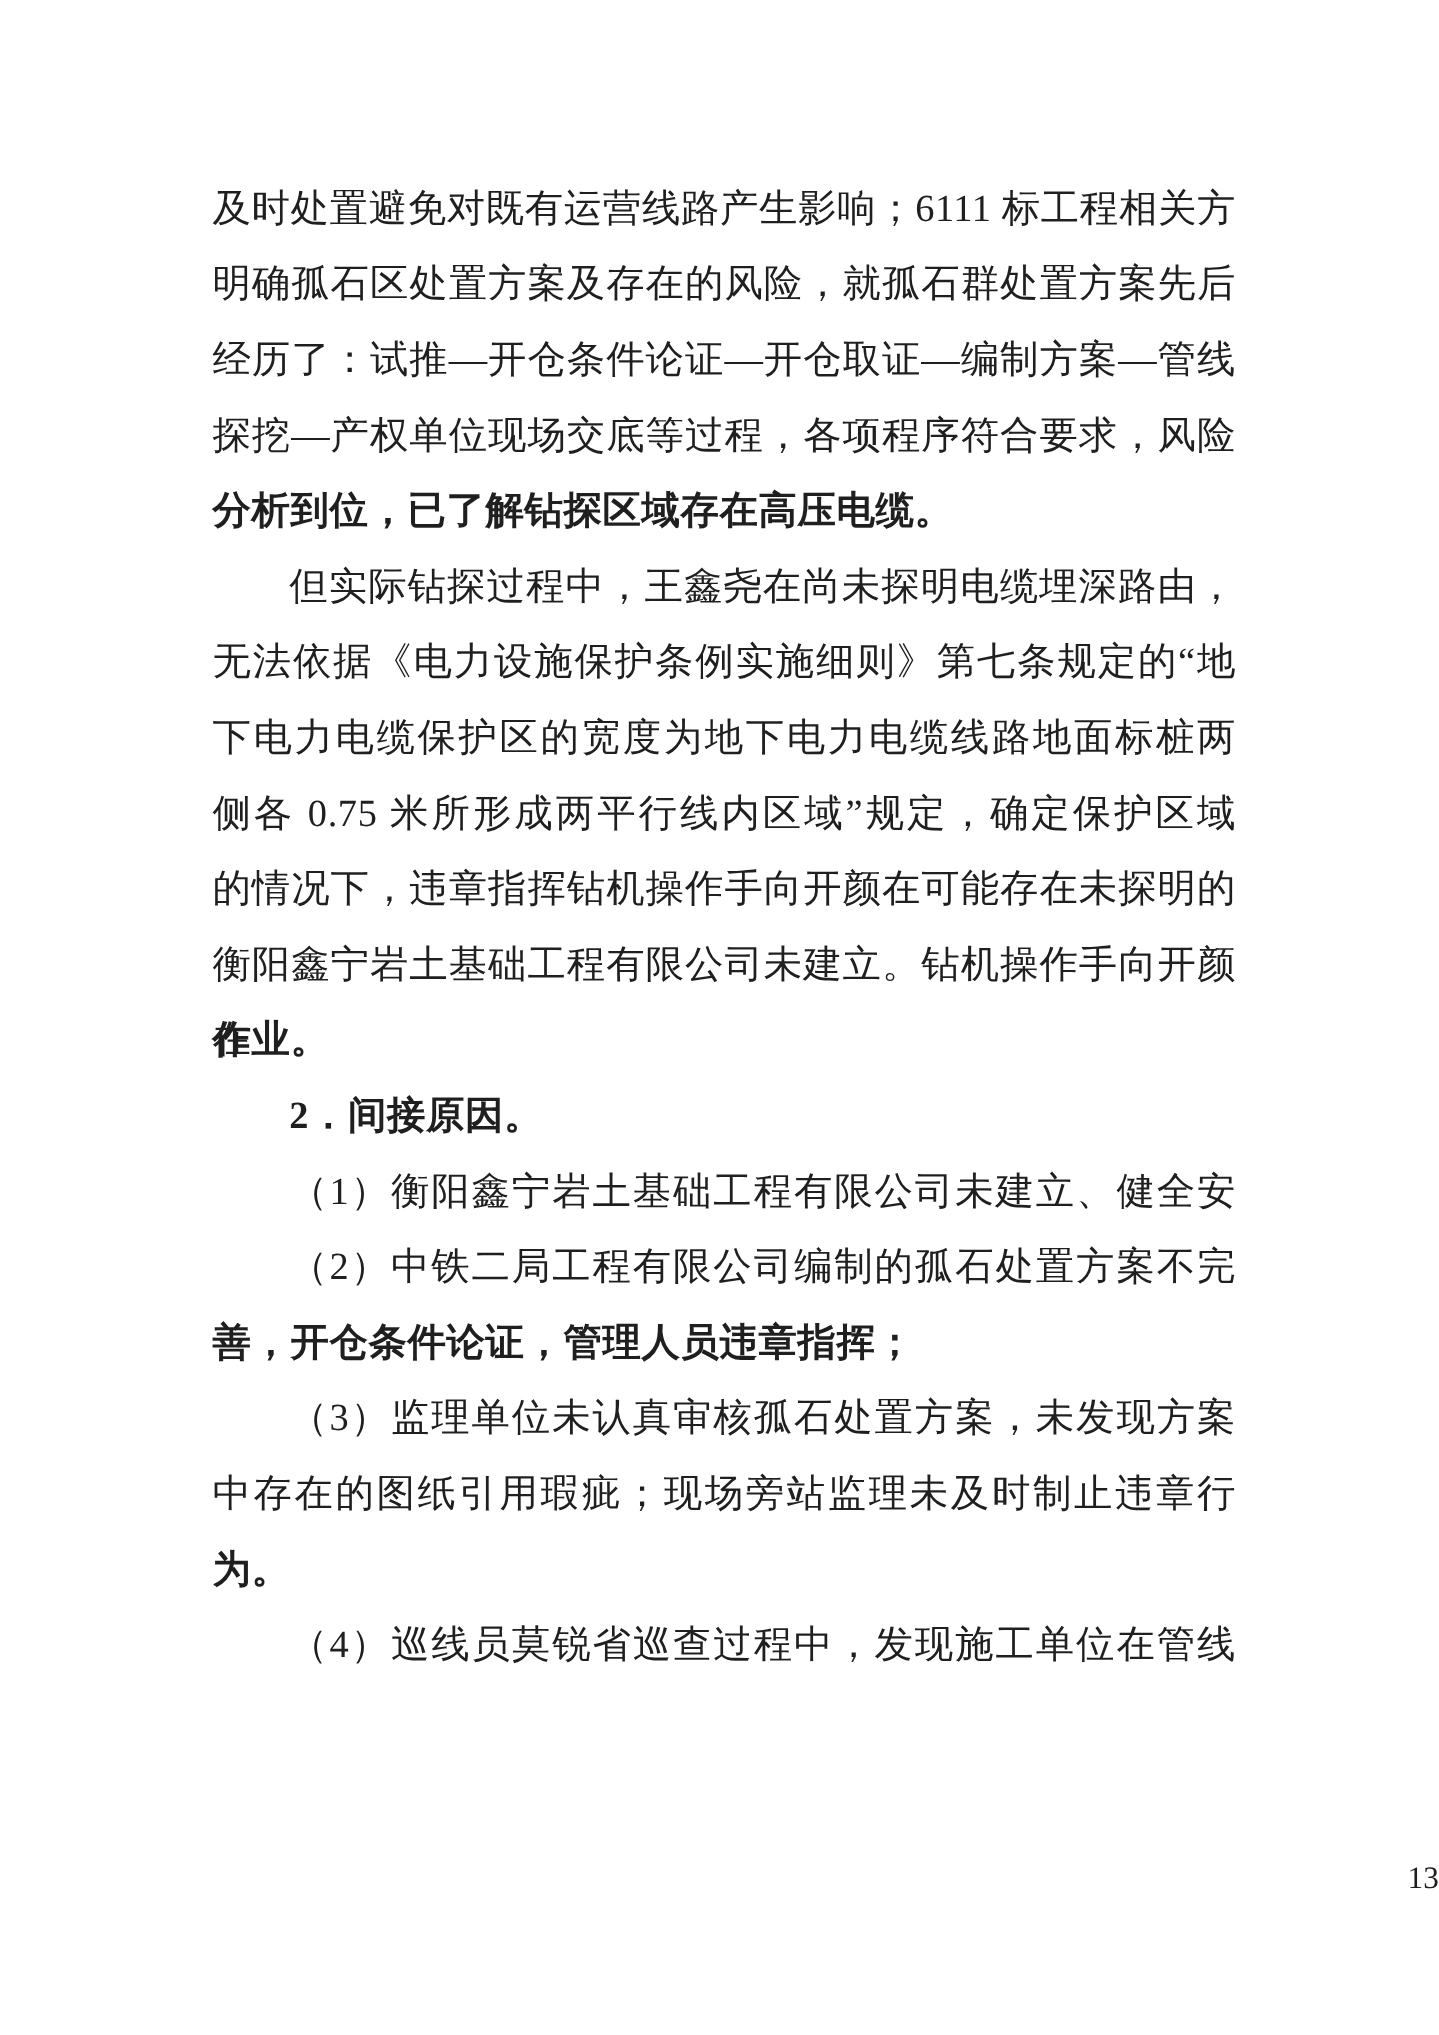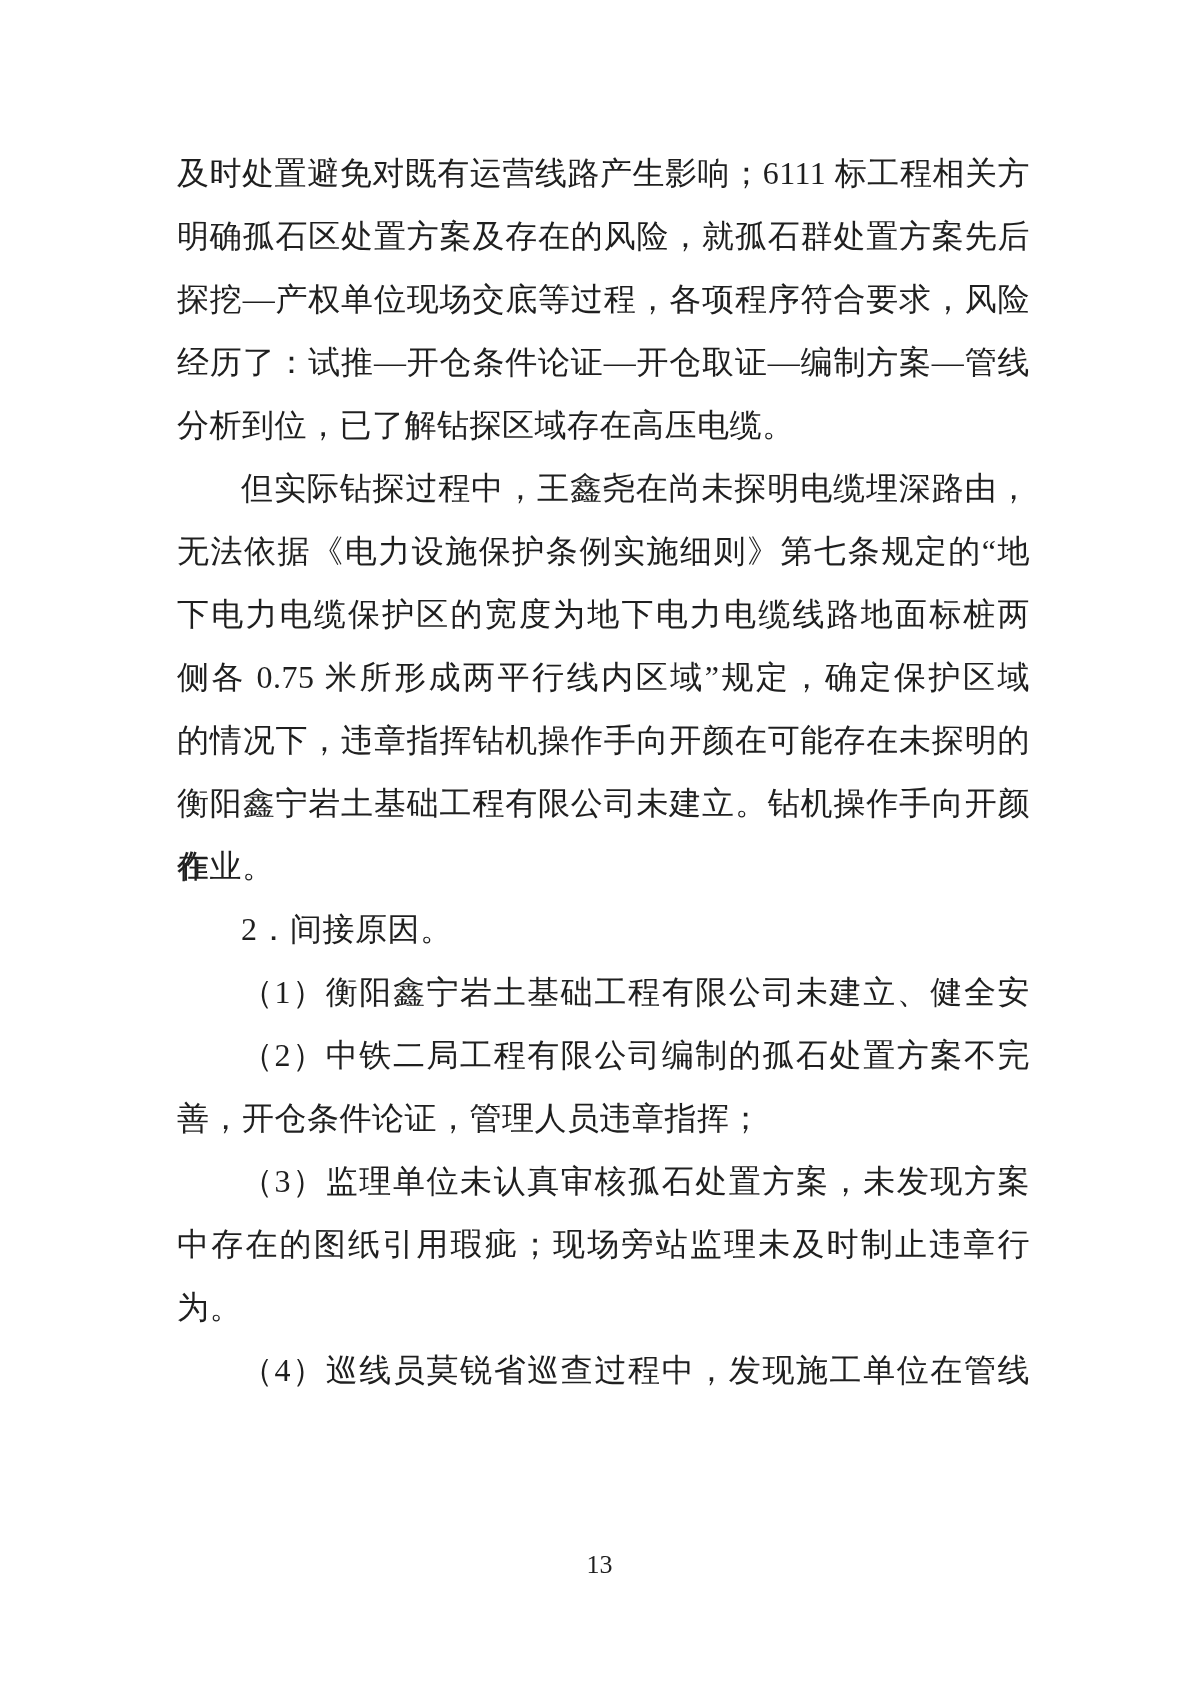--- a/index.html
+++ b/index.html
@@ -32,45 +32,46 @@
   }
   
   .jl {
     text-align: justify;
     text-align-last: justify;
     white-space: normal;
   }
   
   .ll {
     text-align: left;
+    font-weight: bold;
   }
   
   .ind {
     text-indent: 64px;
   }
   .page-number {
     position: absolute;
     top: 1545px;
     left: 0;
     width: 100%;
-    text-align: center;
+    text-align: right;
     font-size: 26px;
     line-height: 40px;
     color: #1f1f1f;
   }
 </style>
 </head>
 <body>
 
 <div class="page">
   <div class="text-block">
     <div class="line jl">及时处置避免对既有运营线路产生影响；6111 标工程相关方</div>
     <div class="line jl">明确孤石区处置方案及存在的风险，就孤石群处置方案先后</div>
+    <div class="line jl">经历了：试推—开仓条件论证—开仓取证—编制方案—管线</div>
     <div class="line jl">探挖—产权单位现场交底等过程，各项程序符合要求，风险</div>
-    <div class="line jl">经历了：试推—开仓条件论证—开仓取证—编制方案—管线</div>
     <div class="line ll">分析到位，已了解钻探区域存在高压电缆。</div>
     <div class="line jl ind">但实际钻探过程中，王鑫尧在尚未探明电缆埋深路由，</div>
     <div class="line jl">无法依据《电力设施保护条例实施细则》第七条规定的“地</div>
     <div class="line jl">下电力电缆保护区的宽度为地下电力电缆线路地面标桩两</div>
     <div class="line jl">侧各 0.75 米所形成两平行线内区域”规定，确定保护区域</div>
     <div class="line jl">的情况下，违章指挥钻机操作手向开颜在可能存在未探明的</div>
     <div class="line jl">衡阳鑫宁岩土基础工程有限公司未建立。钻机操作手向开颜在</div>
     <div class="line ll">作业。</div>
     <div class="line ll ind">2．间接原因。</div>
     <div class="line jl ind">（1）衡阳鑫宁岩土基础工程有限公司未建立、健全安</div>

